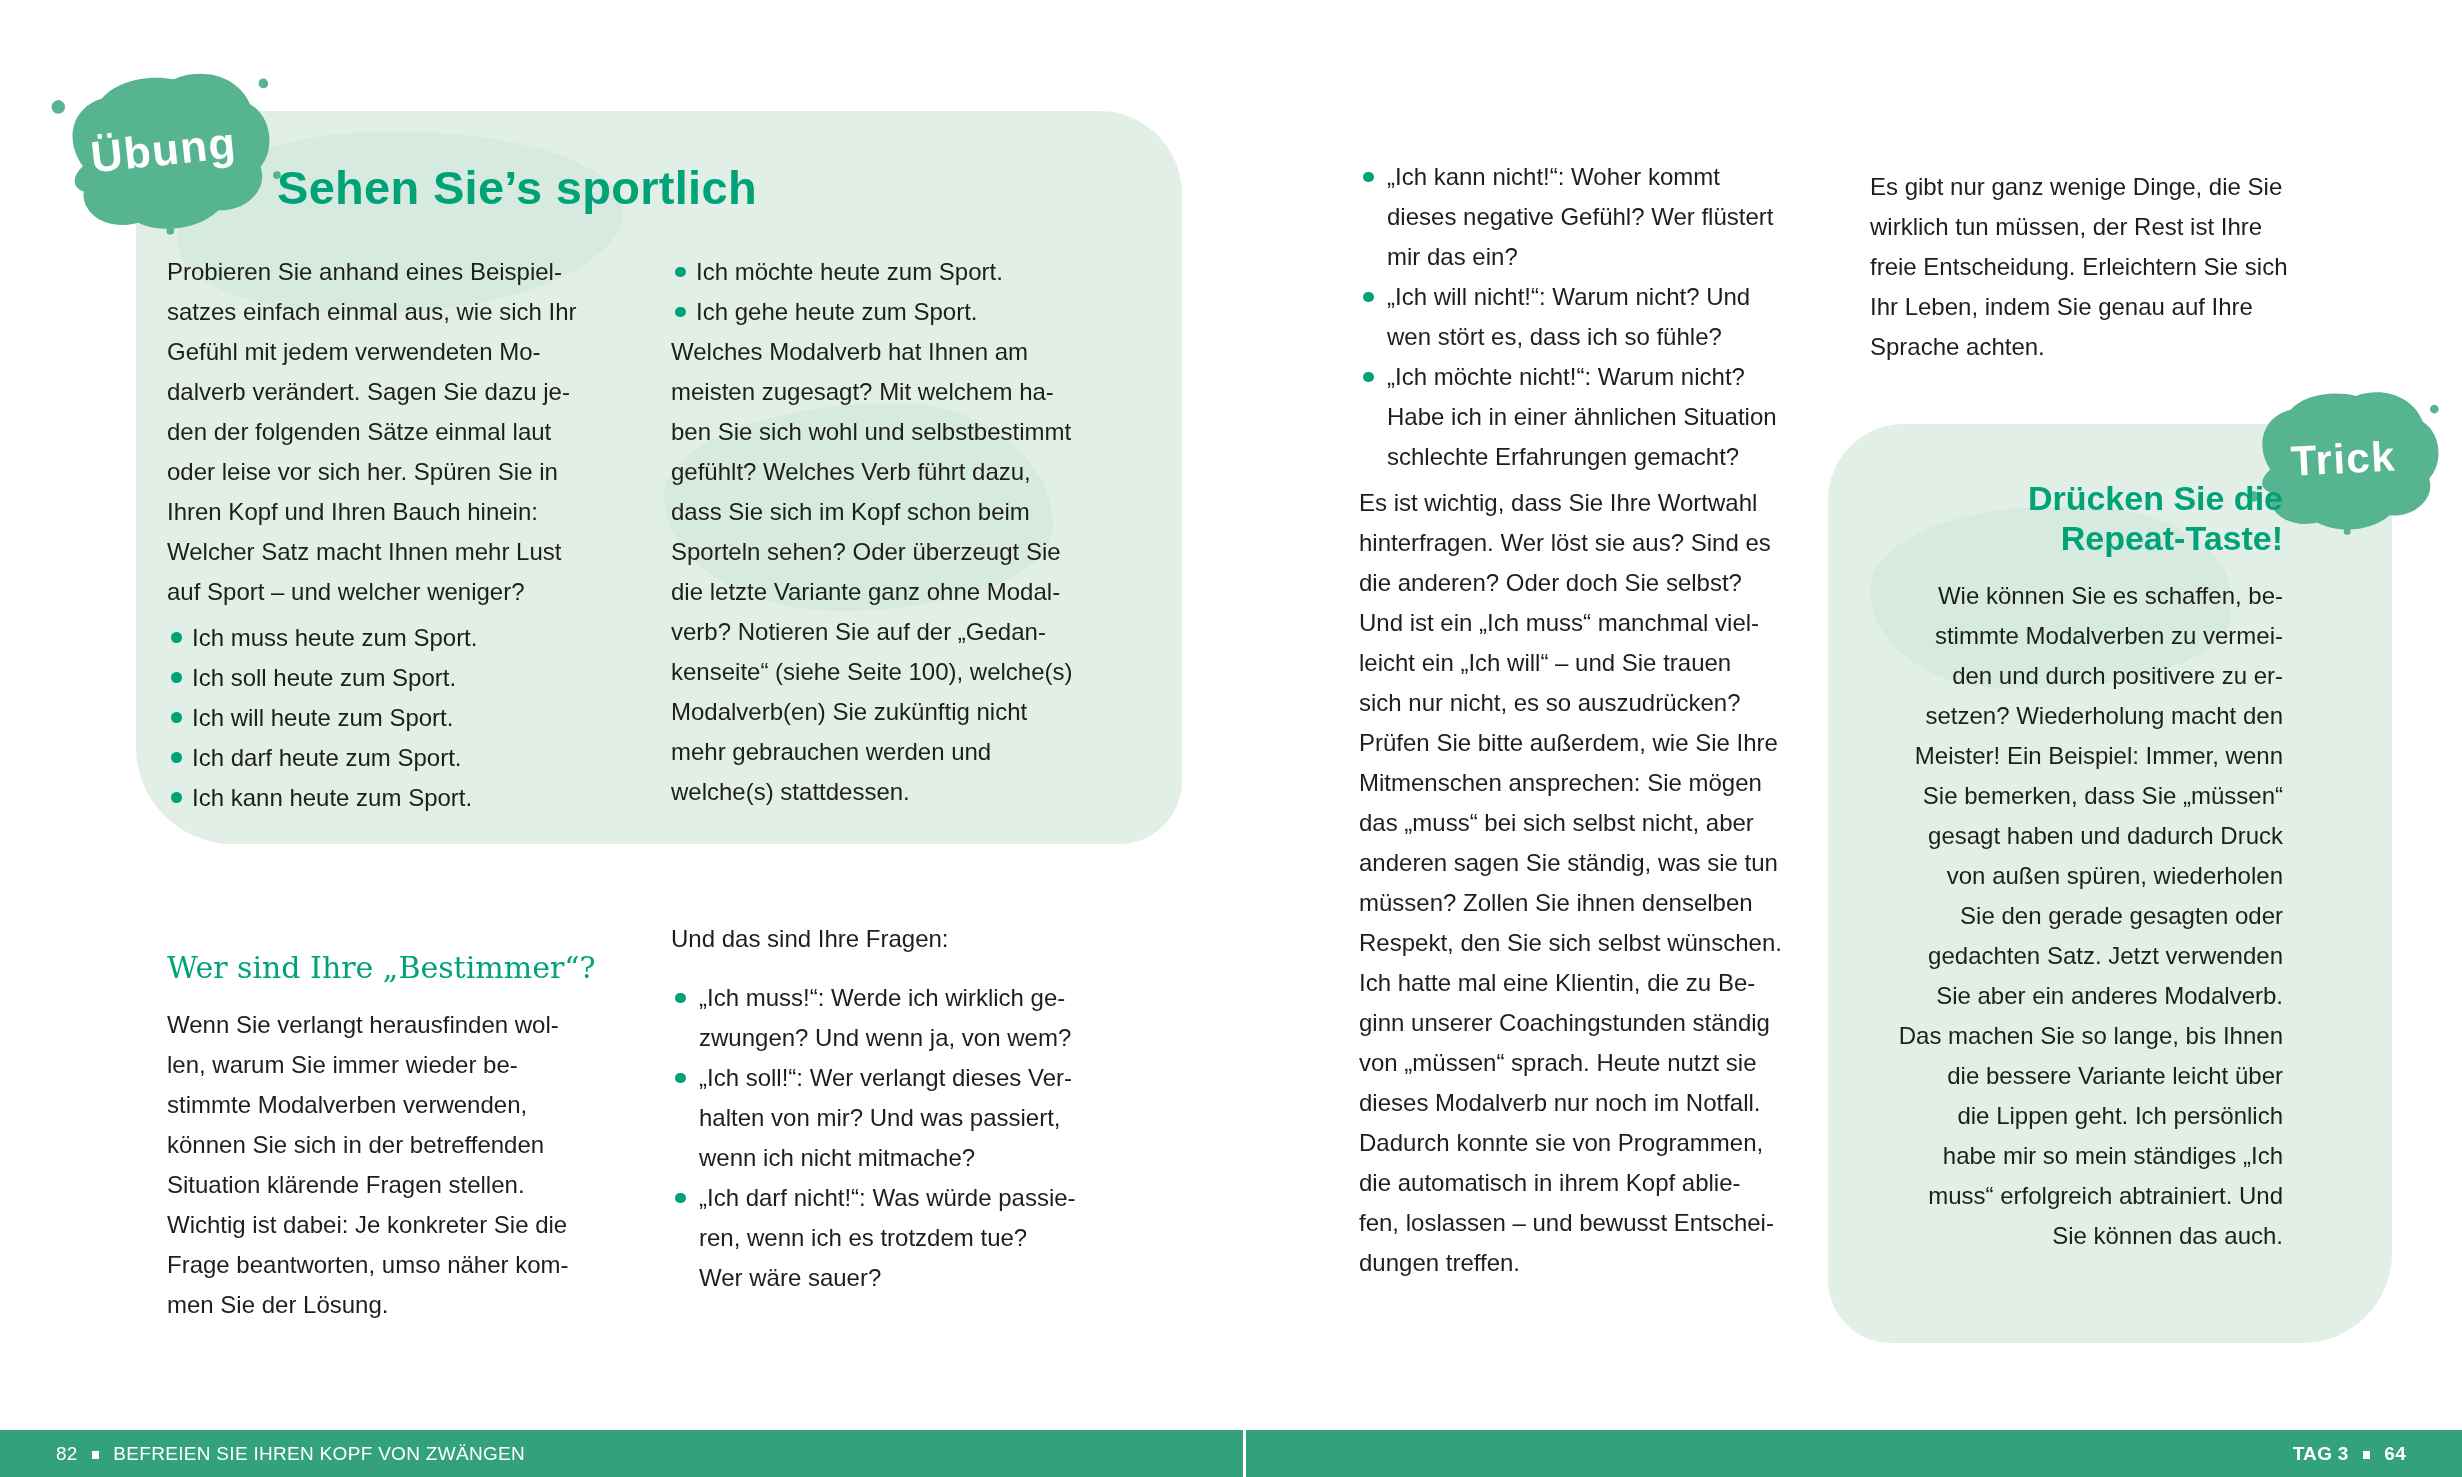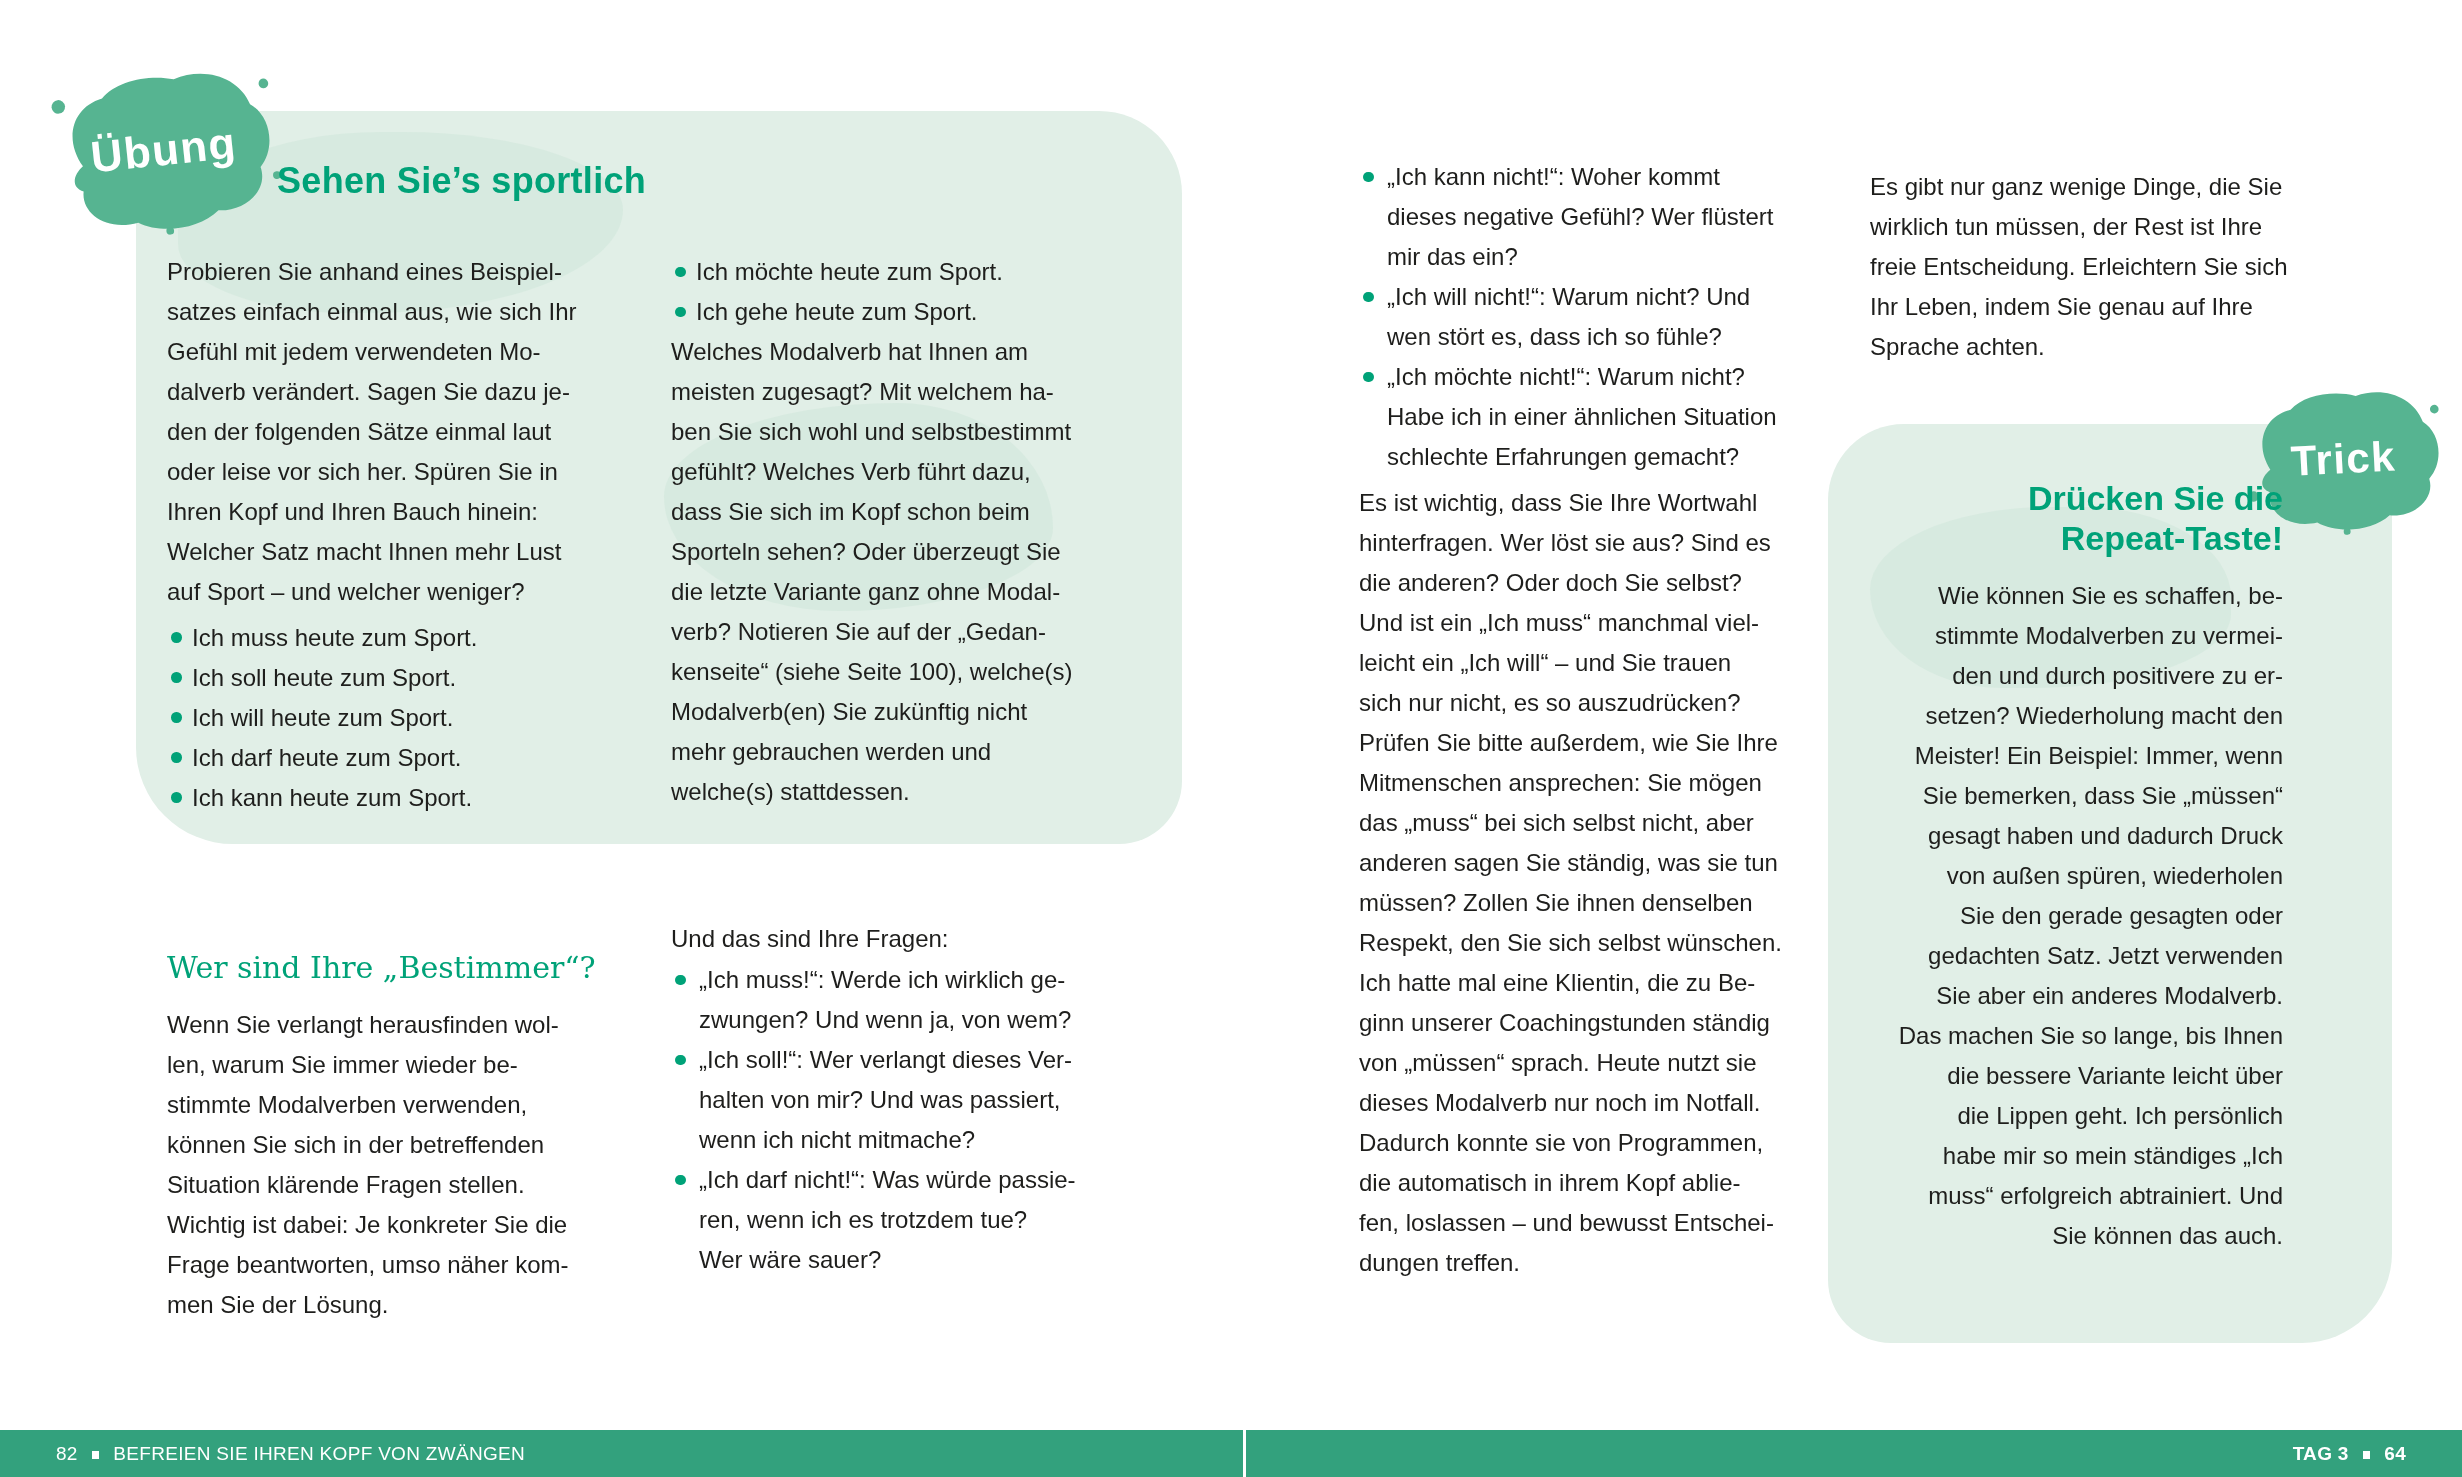--- a/index.html
+++ b/index.html
@@ -29,29 +29,29 @@
     text-align:center;color:#fff;font-weight:bold;letter-spacing:1.4px;
   }
   .badge-uebung{left:43px;top:71px;width:242px;height:164px;transform:rotate(-6deg);}
   .badge-uebung .badge-label{font-size:44px;}
   .badge-trick{left:2236px;top:388px;width:215px;height:147px;transform:rotate(-3deg);}
   .badge-trick .badge-label{font-size:42px;}
 
   
   .col{position:absolute;font-size:24px;line-height:40px;}
   .lines{white-space:pre-line;}
-  .h-main{position:absolute;left:277px;top:160px;font-size:36px;font-weight:bold;color:var(--accent);letter-spacing:0.3px;}
+  .h-main{position:absolute;left:277px;top:160px;font-size:47px;font-weight:bold;color:var(--accent);letter-spacing:0.3px;}
   .h-serif{font-family:"DejaVu Serif","Liberation Serif",serif;font-size:30px;color:var(--accent);line-height:39px;}
   .h-trick{font-weight:bold;font-size:34px;line-height:40px;color:var(--accent);margin-bottom:18px;}
   ul{list-style:none;}
   li{position:relative;padding-left:28px;white-space:pre-line;}
   li::before{content:"";position:absolute;left:4.2px;top:14.6px;width:10.4px;height:10.4px;border-radius:50%;background:var(--accent);}
   .tight li{padding-left:25px;}
   .mt8{margin-top:5.6px;}
-  .mt14{margin-top:1px;}
+  .mt14{margin-top:19px;}
   .mt26{margin-top:18px;}
 
   
   .footer{position:absolute;left:0;top:1430px;width:2462px;height:48px;background:var(--footer);color:#fff;font-size:19px;}
   .footer-left{position:absolute;left:56px;top:0;line-height:48px;letter-spacing:0.3px;}
   .footer-right{position:absolute;right:56px;top:0;line-height:48px;font-weight:bold;letter-spacing:0.3px;}
   .sq{display:inline-block;width:7.6px;height:7.6px;background:#fff;margin:0 14px;vertical-align:middle;}
   .footer-divider{position:absolute;left:1243px;top:0;width:2.8px;height:48px;background:#fff;}
 </style>
 </head>

